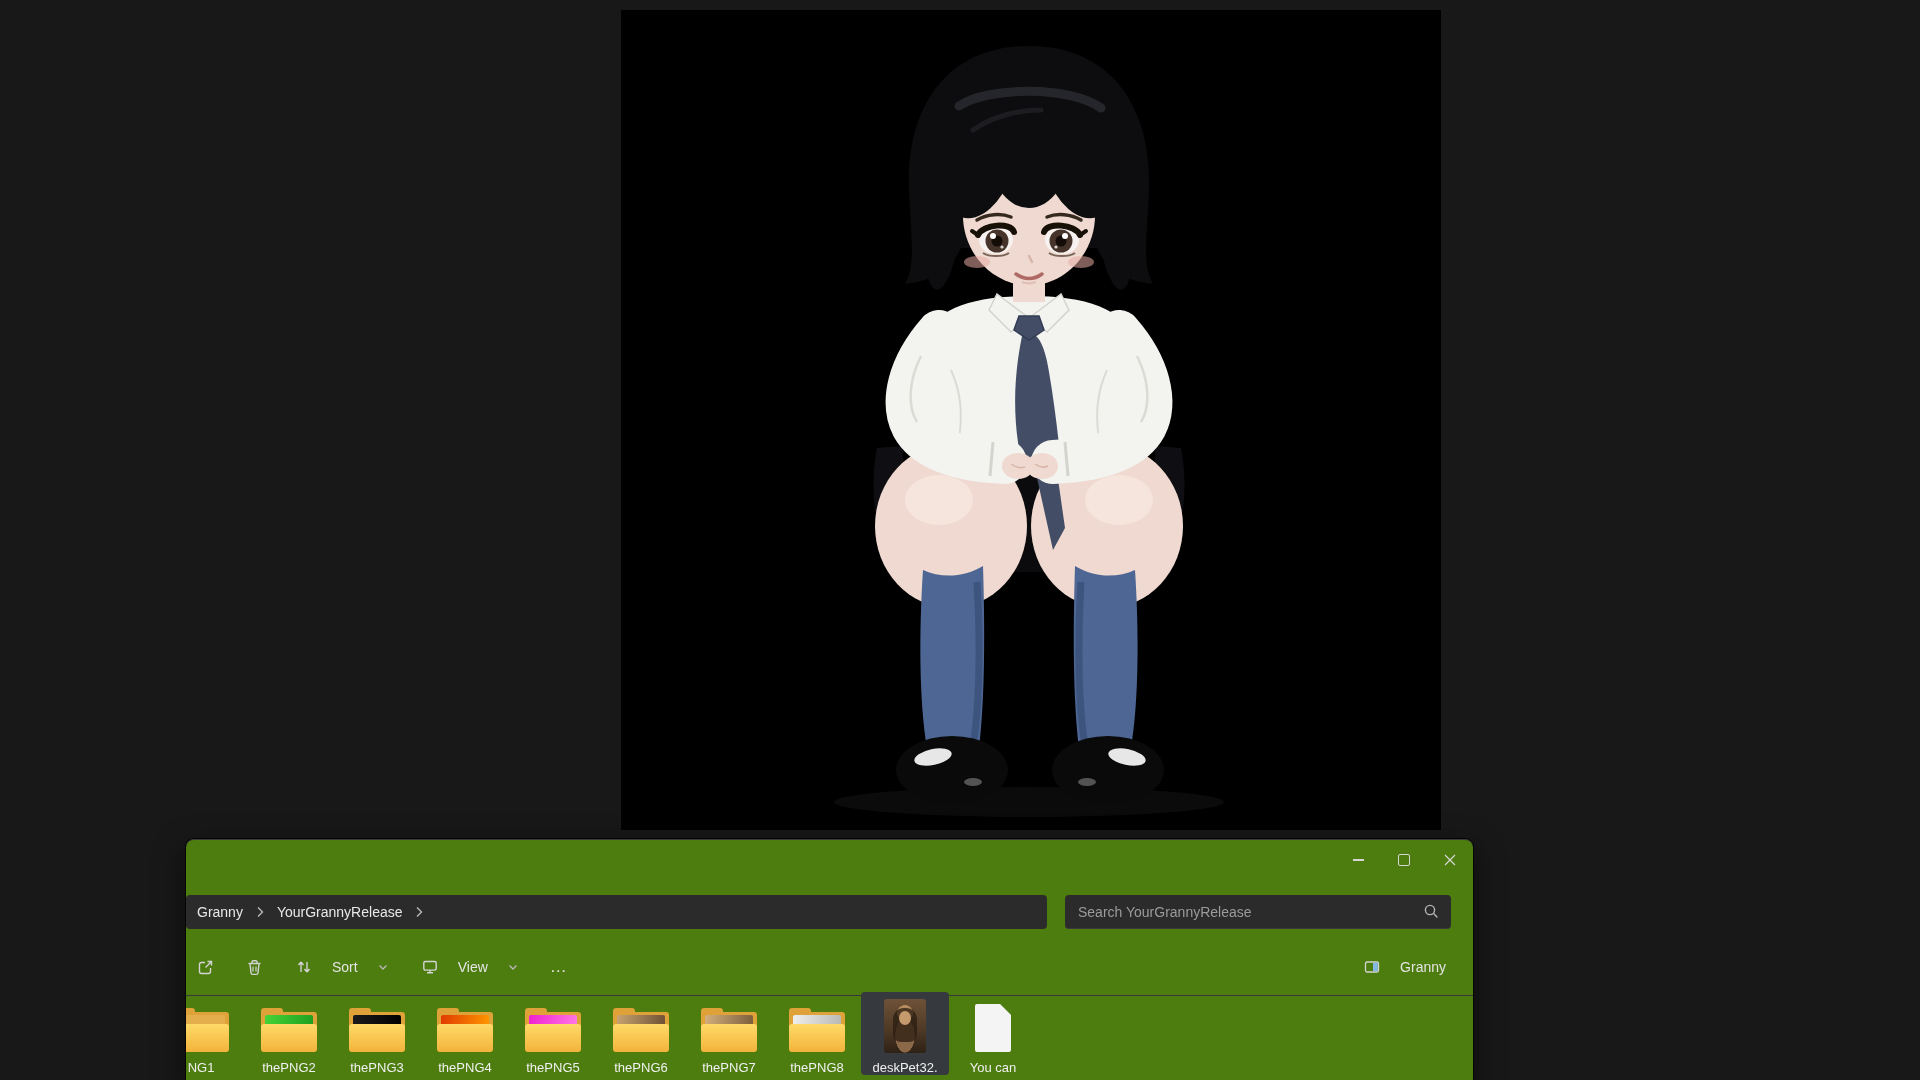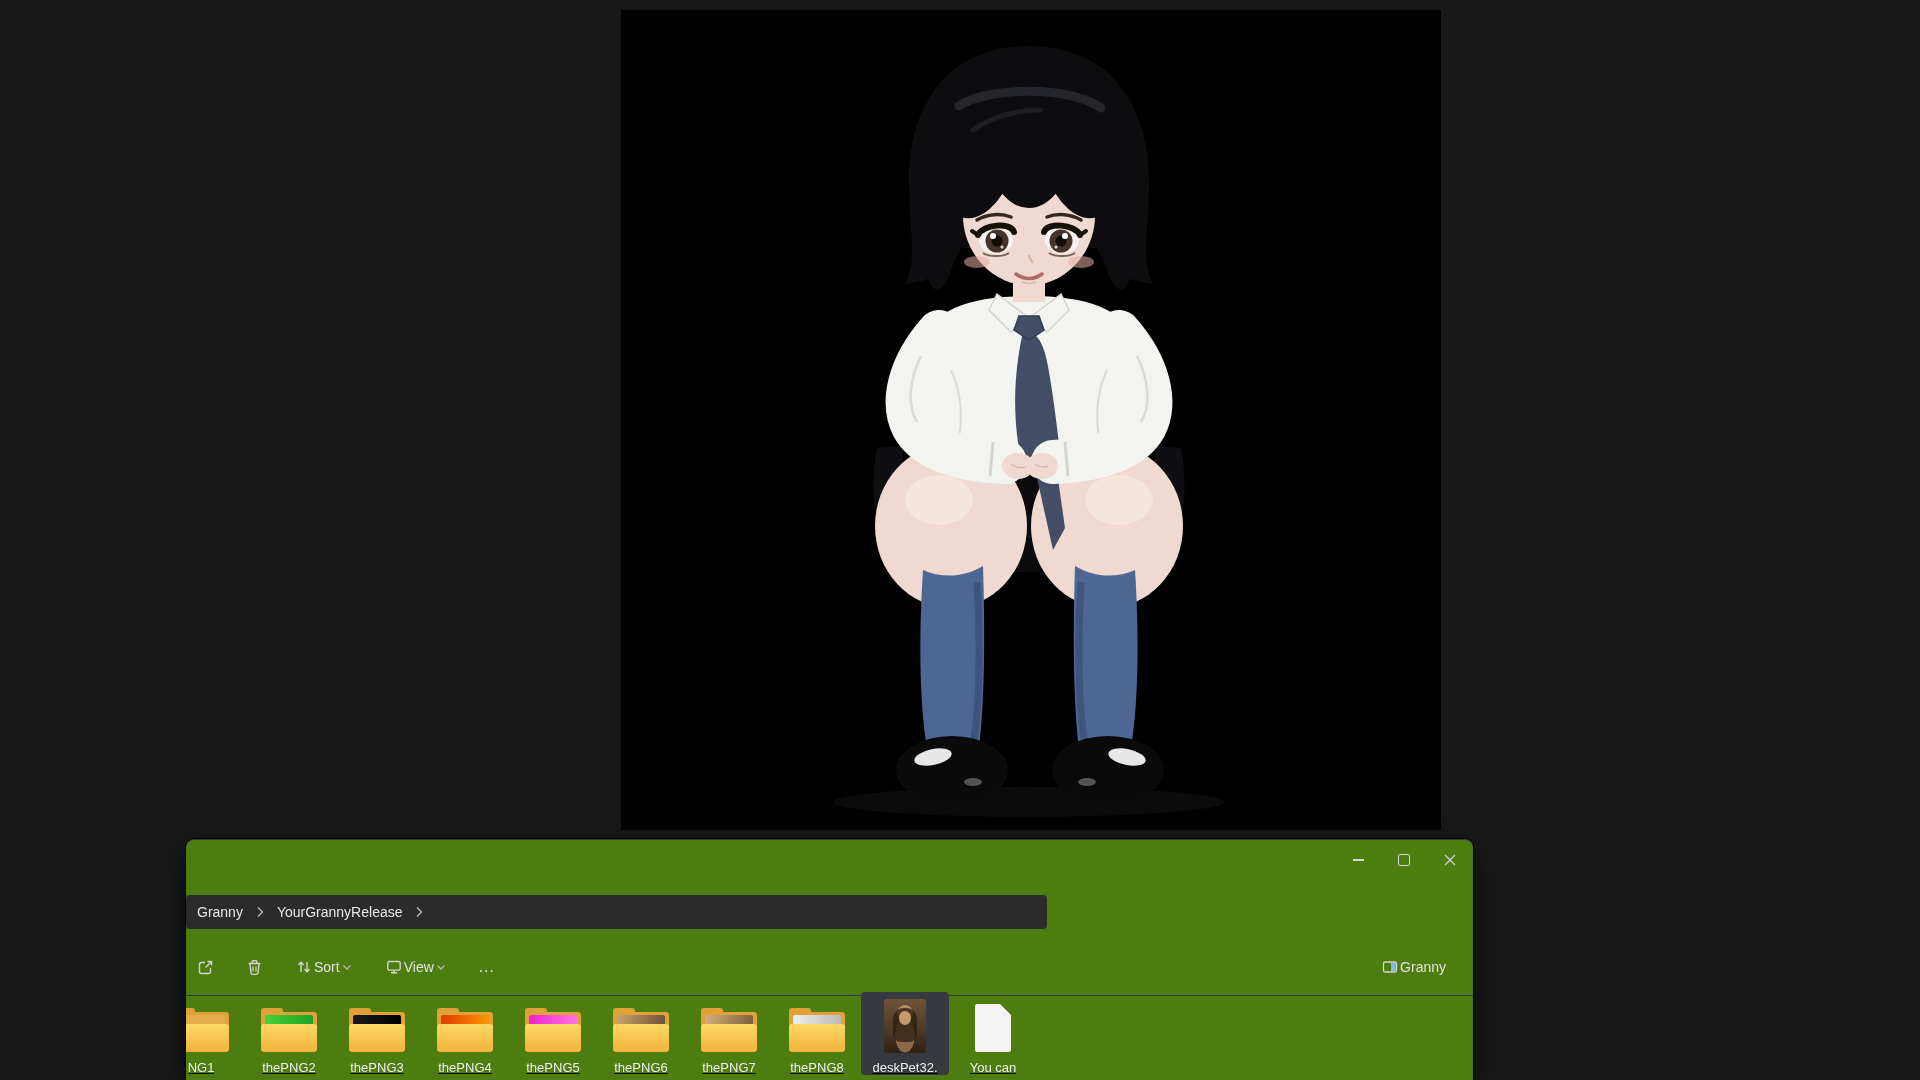--- a/index.html
+++ b/index.html
@@ -45,32 +45,32 @@
   }
   .searchbox input::placeholder{color:#9b9b9b;}
   .search-icon{position:absolute;right:11px;top:8px;}
   
   .toolbar{
     position:absolute;left:0;top:105px;right:0;height:44px;
     display:flex;align-items:center;padding-left:2px;color:#e4e4e4;font-size:14px;
   }
   .tb-btn,.tb-icon-btn{
     background:none;border:none;color:#e4e4e4;font-size:14px;font-family:inherit;
-    display:flex;align-items:center;gap:1px;padding:7px 9px;border-radius:4px;cursor:pointer;
+    display:flex;align-items:center;gap:19px;padding:7px 9px;border-radius:4px;cursor:pointer;
   }
   .tb-icon-btn{padding:7px 8px;}
   .tb-gap{width:14px;flex:none;}
   .spacer{flex:1;}
   .details-btn{margin-right:18px;}
   .more-dots{font-size:17px;letter-spacing:1px;line-height:10px;}
   .tb-sep{position:absolute;left:0;right:0;top:155px;height:1px;background:#383838;}
   
   .file-grid{
     position:absolute;left:0;top:152px;right:0;bottom:0;
-    display:flex;align-items:flex-start;margin-left:-29px;text-decoration:underline;
+    display:flex;align-items:flex-start;margin-left:-29px;
   }
   .file{
     flex:none;width:88px;padding-top:8px;display:flex;flex-direction:column;align-items:center;
     border-radius:4px;cursor:pointer;
   }
   .file.selected{background:#36393d;}
   .icon-box{height:54px;display:flex;align-items:flex-end;justify-content:center;}
   .file-label{
     margin-top:6px;font-size:13px;color:#f0f0f0;max-width:84px;text-align:center;
     white-space:nowrap;overflow:hidden;text-overflow:ellipsis;
@@ -231,20 +231,27 @@
     <div class="crumb-bar">
       <span class="crumb">Granny</span>
       <svg class="ico crumb-chev" width="14" height="16" viewBox="0 0 14 16">
           <path d="M5 3.5 L9.5 8 L5 12.5" stroke="#b8b8b8" stroke-width="1.4" fill="none"></path>
         </svg>
       <span class="crumb">YourGrannyRelease</span>
       <svg class="ico crumb-chev" width="14" height="16" viewBox="0 0 14 16">
           <path d="M5 3.5 L9.5 8 L5 12.5" stroke="#b8b8b8" stroke-width="1.4" fill="none"></path>
         </svg>
     </div>
+    <div class="searchbox">
+      <input placeholder="Search YourGrannyRelease" style="">
+      <svg class="ico search-icon" width="17" height="17" viewBox="0 0 17 17">
+          <circle cx="7" cy="7" r="4.6" stroke="#b4b4b4" stroke-width="1.4" fill="none"></circle>
+          <path d="M10.6 10.6 L14.4 14.4" stroke="#b4b4b4" stroke-width="1.4"></path>
+        </svg>
+    </div>
   </div>
 
   <div class="toolbar">
     <button class="tb-icon-btn">
       <svg class="ico" width="19" height="19" viewBox="0 0 19 19">
           <path d="M9 4.5 H5.5 A2 2 0 0 0 3.5 6.5 V13.5 A2 2 0 0 0 5.5 15.5 H12.5 A2 2 0 0 0 14.5 13.5 V10" stroke="#d4d4d4" stroke-width="1.4" fill="none"></path>
           <path d="M11.5 3.5 H15.5 V7.5 M15.5 3.5 L9.5 9.5" stroke="#d4d4d4" stroke-width="1.4" fill="none"></path>
         </svg>
     </button>
     <div class="tb-gap"></div>

